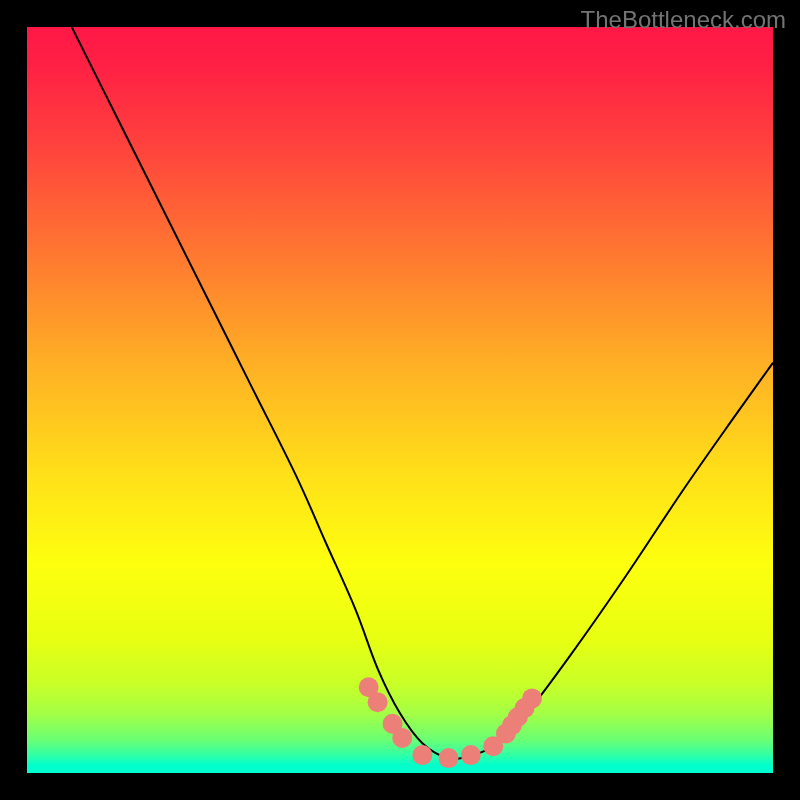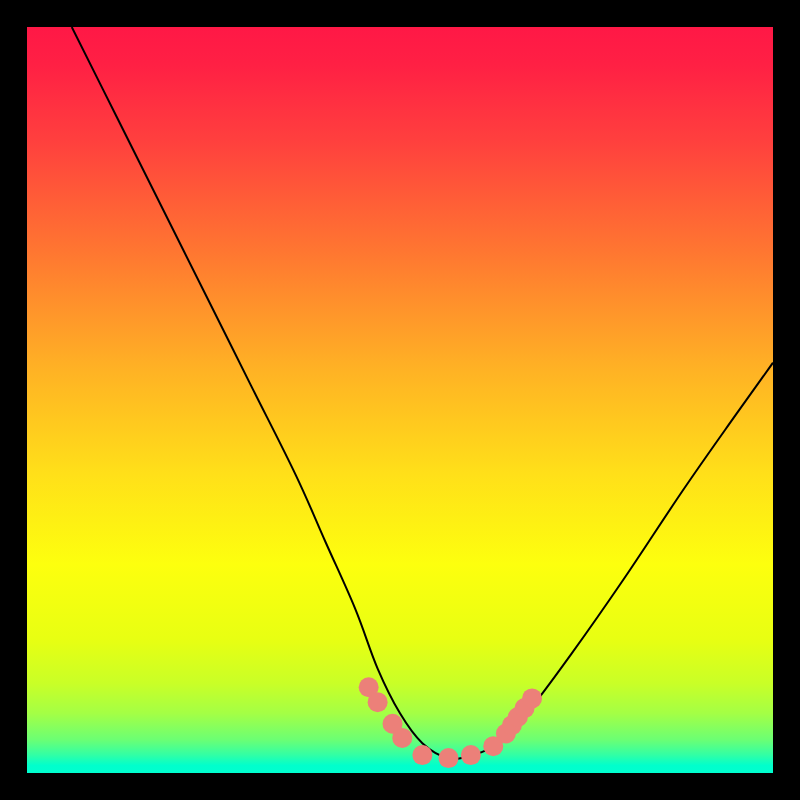--- a/index.html
+++ b/index.html
@@ -39,20 +39,21 @@
   .plot-area svg {
     display: block;
     width: 746px;
     height: 746px;
   }
 </style>
 </head>
 <body>
 
 <div class="frame">
+  <div class="attribution">TheBottleneck.com</div>
 
   <div class="plot-area">
     <svg id="plot-svg" viewBox="0 0 746 746">
       <defs>
         <linearGradient id="bg-grad" x1="0" y1="0" x2="0" y2="1">
             <stop offset="0%" stop-color="#ff1846"></stop>
             <stop offset="5%" stop-color="#ff2044"></stop>
             <stop offset="15%" stop-color="#ff3f3e"></stop>
             <stop offset="30%" stop-color="#ff7631"></stop>
             <stop offset="45%" stop-color="#ffaf25"></stop>

